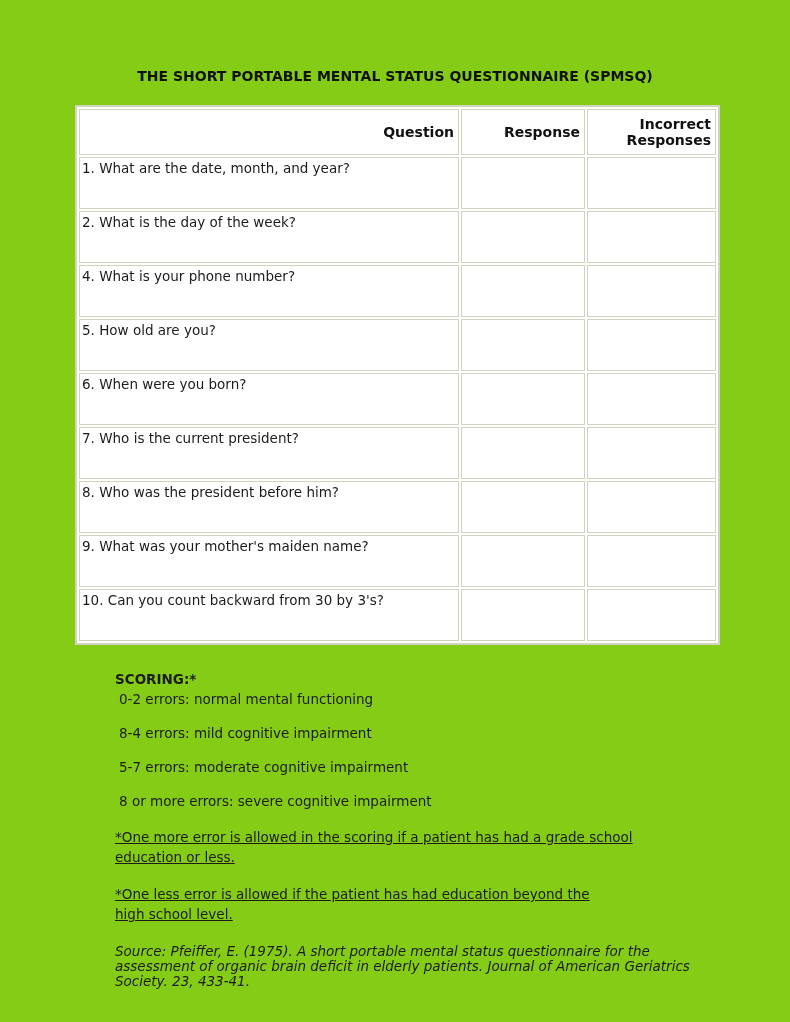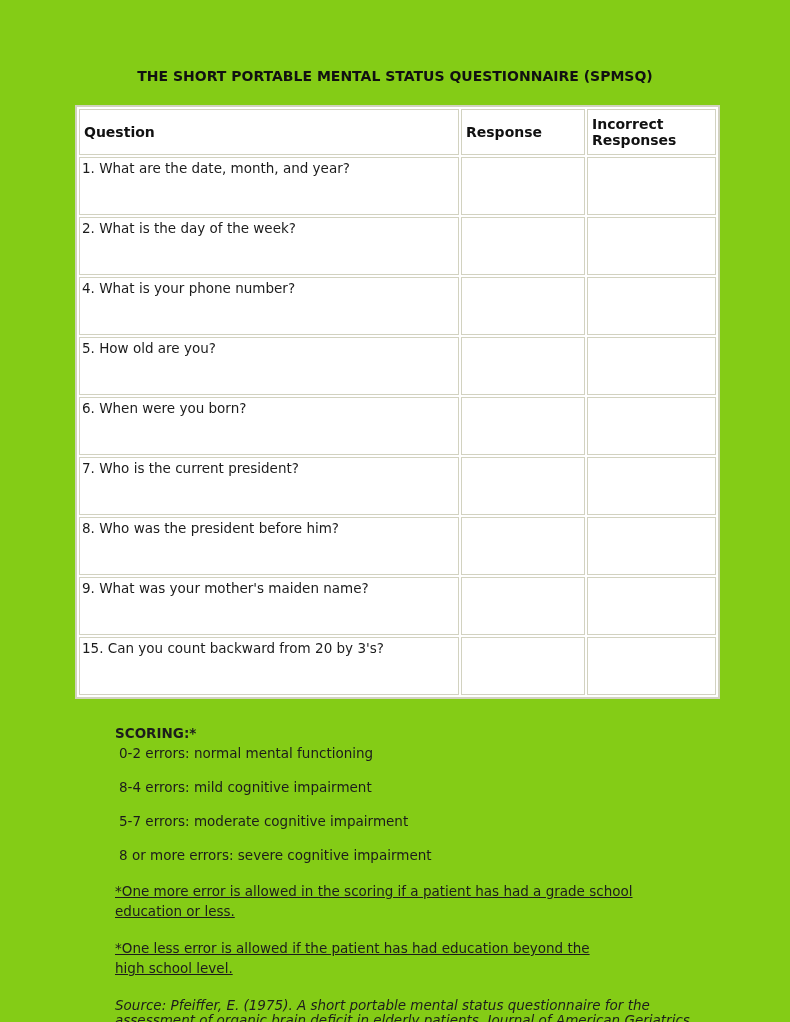--- a/index.html
+++ b/index.html
@@ -34,32 +34,32 @@
     table-layout: fixed;
   }
   table.spmsq th,
   table.spmsq td {
     border: 1px solid #d2d2c0;
     background: #ffffff;
   }
   table.spmsq th {
     font-size: 14px;
     font-weight: bold;
-    text-align: left;
+    text-align: right;
     vertical-align: middle;
     height: 42px;
     padding: 1px 4px;
     color: #111111;
   }
   table.spmsq td {
     height: 38px;
     vertical-align: top;
     font-size: 13.5px;
     line-height: 17px;
-    padding: 2px 2px 16px 2px;
+    padding: 2px 2px 10px 2px;
   }
   col.c-question { width: 380px; }
   col.c-response { width: 124px; }
   col.c-incorrect { width: 129px; }
 
   .content {
     margin: 26px 70px 0 115px;
     font-size: 13.5px;
   }
   .scoring-heading {
@@ -139,21 +139,21 @@
         <td>8. Who was the president before him?</td>
         <td></td>
         <td></td>
       </tr>
       <tr>
         <td>9. What was your mother's maiden name?</td>
         <td></td>
         <td></td>
       </tr>
       <tr>
-        <td>15. Can you count backward from 20 by 3's?</td>
+        <td>10. Can you count backward from 30 by 3's?</td>
         <td></td>
         <td></td>
       </tr>
     </tbody>
   </table>
 
   <div class="content">
     <p class="scoring-heading">SCORING:*</p>
     <p class="scoring-level">0-2 errors: normal mental functioning</p>
     <p class="scoring-level">8-4 errors: mild cognitive impairment</p>

